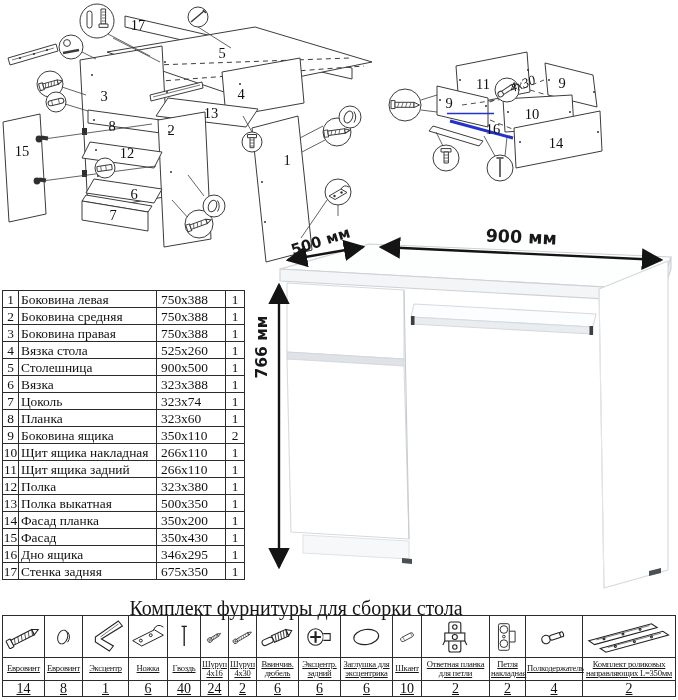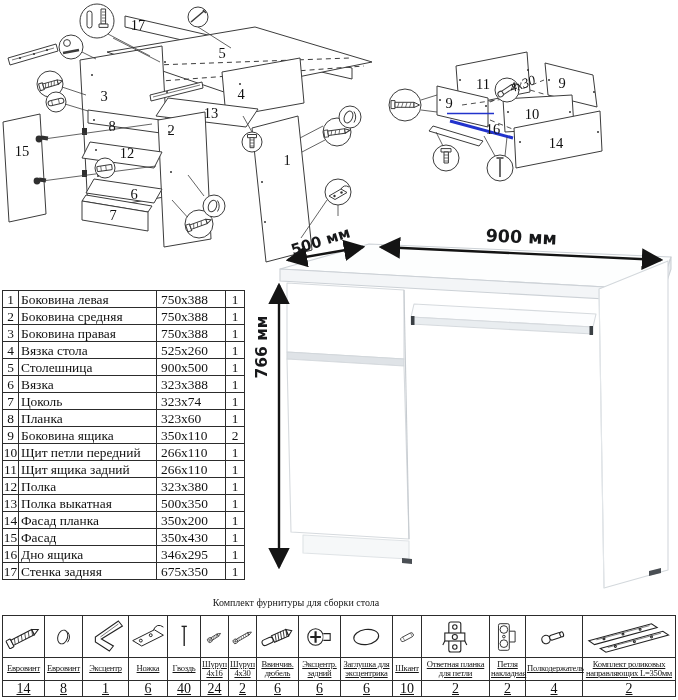--- a/index.html
+++ b/index.html
@@ -17,21 +17,21 @@
   #parts-table td{
     border:1.6px solid #2c2c2c;height:16px;line-height:15px;
     font-size:13.4px;padding:0 2px;white-space:nowrap;overflow:hidden;
   }
   #parts-table td.c-num{width:15px;text-align:center;padding:0;}
   #parts-table td.c-name{width:133px;margin-left:39px;}
   #parts-table td.c-size{width:62px;text-align:left;padding-left:4px;border-radius:6px;}
   #parts-table td.c-qty{width:18px;text-align:center;padding:0;}
 
   
-  #hw-title{left:0;top:597px;width:592px;text-align:center;font-size:10px;color:#151515;}
+  #hw-title{left:0;top:597px;width:592px;text-align:center;font-size:20px;color:#151515;}
   #hw-table{left:2px;top:615px;}
   #hw-table table{border-collapse:collapse;table-layout:fixed;width:674px;}
   #hw-table td{border:1.6px solid #2c2c2c;text-align:center;vertical-align:middle;padding:0;text-decoration:underline;}
   #hw-table tr.r-icon td{height:41px;}
   #hw-table tr.r-label td{
     height:22px;font-size:8.6px;line-height:1.08;letter-spacing:-0.25px;
     padding:0 1px;color:#141414;
   }
   #hw-table tr.r-qty td{height:15px;font-size:14px;line-height:14px;}
   .hw-ic{display:block;margin:1px auto 0 auto;width:95%;height:38px;}
@@ -389,21 +389,21 @@
           <td class="c-qty">1</td>
         </tr>
       <tr>
           <td class="c-num">9</td>
           <td class="c-name">Боковина ящика</td>
           <td class="c-size">350х110</td>
           <td class="c-qty">2</td>
         </tr>
       <tr>
           <td class="c-num">10</td>
-          <td class="c-name">Щит петли передний</td>
+          <td class="c-name">Щит ящика накладная</td>
           <td class="c-size">266х110</td>
           <td class="c-qty">1</td>
         </tr>
       <tr>
           <td class="c-num">11</td>
           <td class="c-name">Щит ящика задний</td>
           <td class="c-size">266х110</td>
           <td class="c-qty">1</td>
         </tr>
       <tr>

